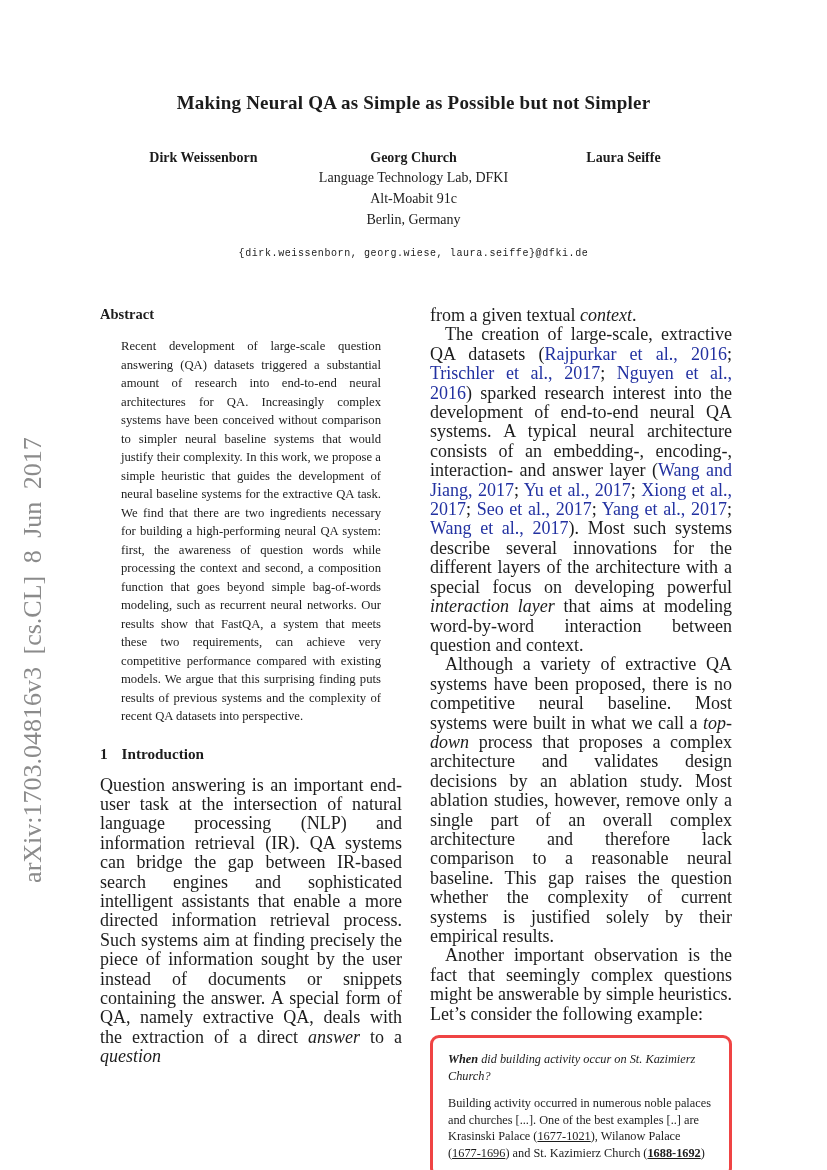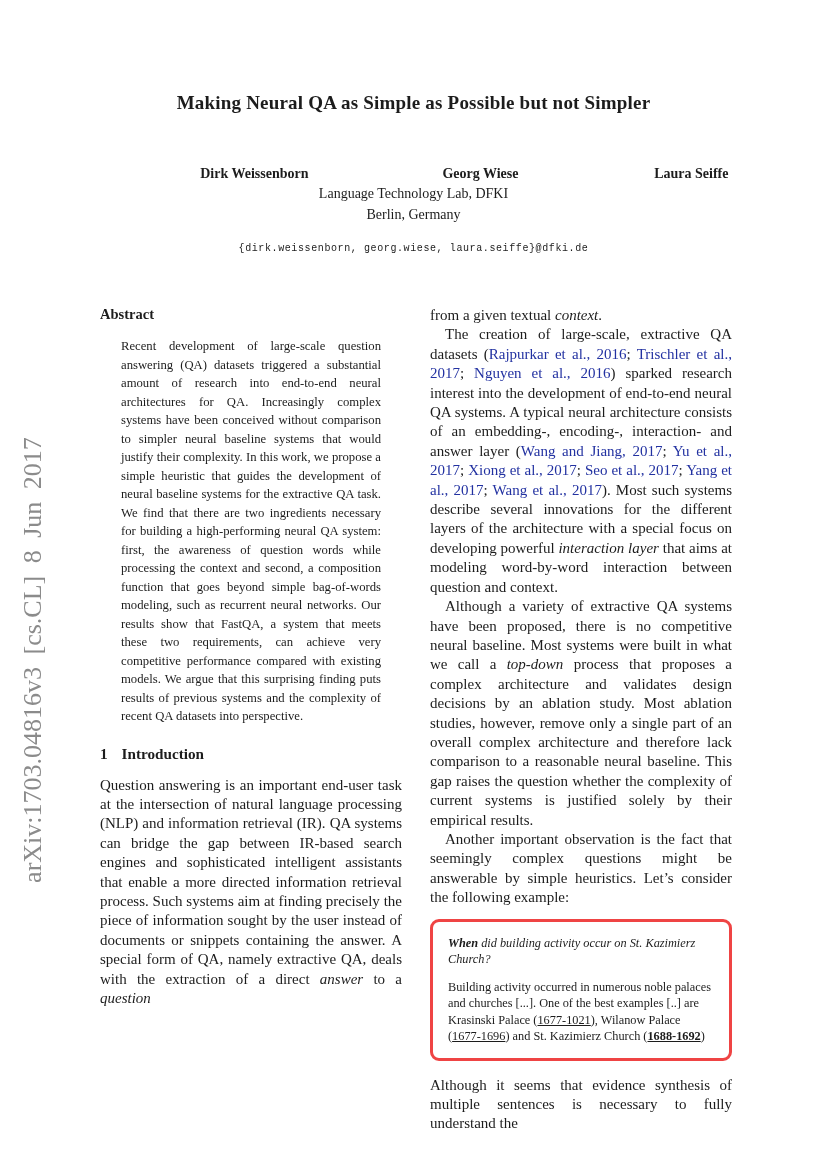--- a/index.html
+++ b/index.html
@@ -16,21 +16,21 @@
     position: absolute;
     left: 33px; top: 660px;
     transform: translate(-50%, -50%) rotate(-90deg);
     white-space: nowrap;
     font-size: 26px;
     word-spacing: 6px;
     color: #8b8b8b;
   }
   .head { position: absolute; top: 92px; left: 0; width: 100%; text-align: center; }
   .title { font-size: 19px; font-weight: bold; letter-spacing: 0.2px; }
-  .authors { display: flex; justify-content: center; margin-top: 52px; text-align: right; }
+  .authors { display: flex; justify-content: center; margin-top: 36px; }
   .author { width: 210px; font-weight: bold; font-size: 14px; }
   .affil { font-size: 14px; line-height: 19px; margin-top: 2px; }
   .affil:first-of-type { margin-top: 3px; }
   .email {
     margin-top: 19px;
     font-family: "Liberation Mono", monospace;
     font-size: 10px;
     letter-spacing: 0.6px;
   }
   .col { position: absolute; top: 306px; width: 302px; }
@@ -39,21 +39,21 @@
   .abs-h { font-weight: bold; font-size: 14.5px; margin-bottom: 14px; }
   .abs-b {
     margin: 0 21px;
     font-size: 12.7px; line-height: 18.5px;
     text-align: justify;
   }
   .sec-h { margin: 19px 0 13px 0; font-size: 15.2px; font-weight: bold; }
   .sec-num { margin-right: 14px; }
   .body-p {
     margin: 0;
-    font-size: 15px; line-height: 19.4px;
+    font-size: 18px; line-height: 19.4px;
     text-align: justify;
   }
   .indent { text-indent: 15px; }
   .cite { color: #2231a1; cursor: pointer; margin-top: 25px; }
   .ul { text-decoration: underline; }
   .example-box {
     margin: 11px 0 15px 0;
     border: 3px solid #ef4444;
     border-radius: 9px;
     padding: 13px 13px 13px 15px;
@@ -65,24 +65,25 @@
 <body>
 
 <div class="page">
 
   <div class="watermark">arXiv:1703.04816v3 [cs.CL] 8 Jun 2017</div>
 
   <div class="head">
     <div class="title">Making Neural QA as Simple as Possible but not Simpler</div>
     <div class="authors">
       <div class="author">Dirk Weissenborn</div>
-      <div class="author">Georg Wiese</div>
+      <div class="author">Georg Church</div>
       <div class="author">Laura Seiffe</div>
     </div>
     <div class="affil">Language Technology Lab, DFKI</div>
+    <div class="affil">Alt-Moabit 91c</div>
     <div class="affil">Berlin, Germany</div>
     <div class="email">{dirk.weissenborn, georg.wiese, laura.seiffe}@dfki.de</div>
   </div>
 
   <div class="col col-left">
     <div class="abs-h">Abstract</div>
     <div class="abs-b">Recent development of large-scale question answering (QA) datasets triggered a substantial amount of research into end-to-end neural architectures for QA. Increasingly complex systems have been conceived without comparison to simpler neural baseline systems that would justify their complexity. In this work, we propose a simple heuristic that guides the development of neural baseline systems for the extractive QA task. We find that there are two ingredients necessary for building a high-performing neural QA system: first, the awareness of question words while processing the context and second, a composition function that goes beyond simple bag-of-words modeling, such as recurrent neural networks. Our results show that FastQA, a system that meets these two requirements, can achieve very competitive performance compared with existing models. We argue that this surprising finding puts results of previous systems and the complexity of recent QA datasets into perspective.</div>
     <div class="sec-h">
       <span class="sec-num">1</span><span>Introduction</span>
     </div>

